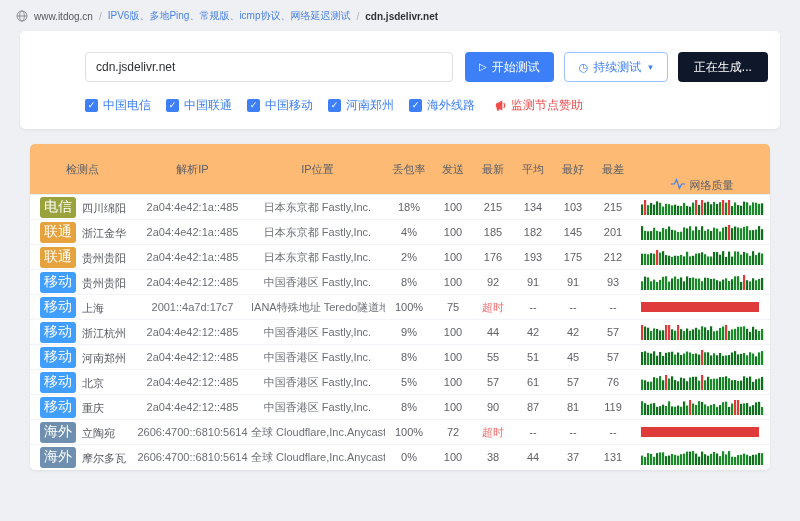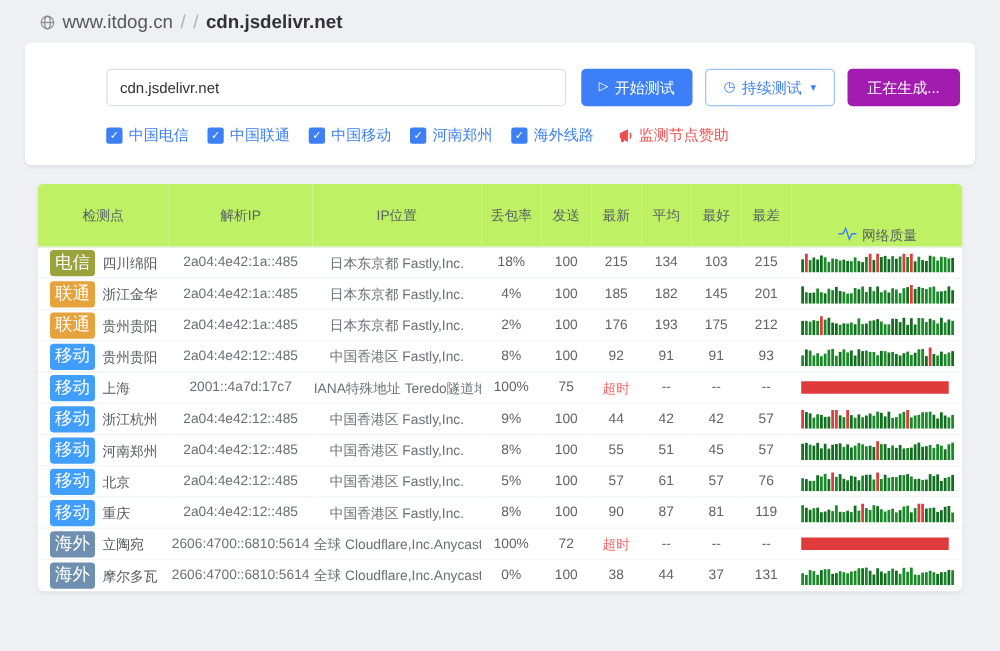--- a/index.html
+++ b/index.html
@@ -6,21 +6,21 @@
   html,body { margin:0; padding:0; }
   body {
     width:800px; height:521px; overflow:hidden;
     background:#eef0f4;
     font-family:"Liberation Sans","DejaVu Sans",sans-serif;
     color:#606266;
   }
   
   .breadcrumb {
     display:flex; align-items:center; gap:6px;
-    padding:9px 0 0 32px; font-size:15px; color:#5a5e66;
+    padding:9px 0 0 16px; font-size:10px; color:#5a5e66;
   }
   .breadcrumb .bc-site { color:#55585f; }
   .breadcrumb .bc-sep { color:#b0b3ba; }
   .breadcrumb .bc-links { color:#4a82e4; cursor:pointer; }
   .breadcrumb .bc-target { color:#2f3239; font-weight:bold; }
   
   .card { background:#fff; border-radius:5px; box-shadow:0 1px 3px rgba(0,0,0,0.07); }
   .toolbar-card { margin:8px 20px 0 20px; padding:21px 0 15px 0; }
   .toolbar-row { display:flex; align-items:center; margin-left:65px; }
   .host-input {
@@ -29,38 +29,38 @@
     font-family:"Liberation Sans","DejaVu Sans",sans-serif;
   }
   .btn {
     height:30px; border:none; border-radius:4px; font-size:12px;
     display:inline-flex; align-items:center; justify-content:center; gap:5px;
     padding:0 14px; cursor:pointer; white-space:nowrap;
     font-family:"Liberation Sans","DejaVu Sans",sans-serif;
   }
   .btn-primary { background:#3d7ff7; color:#fff; margin-left:12px; }
   .btn-outline { background:#fff; color:#3d7ff7; border:1px solid #9dc1fb; margin-left:10px; }
-  .btn-warning { background:#a21caf; color:#fff; margin-left:10px; min-width:90px; }
+  .btn-warning { background:#0f172a; color:#fff; margin-left:10px; min-width:90px; }
   .play-ic { font-size:10px; line-height:1; }
   .clock-ic { font-size:11px; line-height:1; }
   .caret { font-size:9px; margin-left:2px; }
   
   .filter-row { display:flex; align-items:center; gap:15px; margin:15px 0 0 65px; font-size:12px; }
   .filter { display:inline-flex; align-items:center; gap:5px; cursor:pointer; }
   .cbx {
     width:13px; height:13px; background:#3d7ff7; border-radius:2px;
     color:#fff; font-size:9px; line-height:13px; text-align:center; flex:0 0 13px;
   }
   .filter-label { color:#3d7ff7; }
   .sponsor { display:inline-flex; align-items:center; gap:4px; color:#f24d4d; font-size:12px; cursor:pointer; margin-left:4px; }
   
   .table-card { margin:15px 30px 0 30px; overflow:hidden; }
   table { width:100%; border-collapse:collapse; font-size:11px; table-layout:fixed; }
   thead th {
-    background:#bef264; color:#5a5e66; font-weight:normal; height:27px;
+    background:#fdba74; color:#5a5e66; font-weight:normal; height:27px;
     border-bottom:1px solid #ebeef5; text-align:center;
   }
   thead th.h-node { text-align:center; }
   tbody td {
     height:25px; border-bottom:1px solid #f2f4f7; text-align:center;
     color:#606266; overflow:hidden; white-space:nowrap;
   }
   tbody tr:last-child td { border-bottom:none; }
   td.c-node { text-align:left; padding-left:10px; }
   .badge {
@@ -79,20 +79,21 @@
 <div class="breadcrumb">
   <span style="display:inline-flex;">
     <svg width="12" height="12" viewBox="0 0 12 12">
       <circle cx="6" cy="6" r="5" fill="none" stroke="#8a8d93" stroke-width="1"></circle>
       <ellipse cx="6" cy="6" rx="2.3" ry="5" fill="none" stroke="#8a8d93" stroke-width="1"></ellipse>
       <line x1="1" y1="6" x2="11" y2="6" stroke="#8a8d93" stroke-width="1"></line>
     </svg>
   </span>
   <span class="bc-site">www.itdog.cn</span>
   <span class="bc-sep">/</span>
+  <span class="bc-links">IPV6版、多地Ping、常规版、icmp协议、网络延迟测试</span>
   <span class="bc-sep">/</span>
   <span class="bc-target">cdn.jsdelivr.net</span>
 </div>
 
 <div class="card toolbar-card">
   <div class="toolbar-row">
     <input class="host-input" value="cdn.jsdelivr.net" style="">
     <button class="btn btn-primary">
       <span class="play-ic">▷</span>
       <span>开始测试</span>

